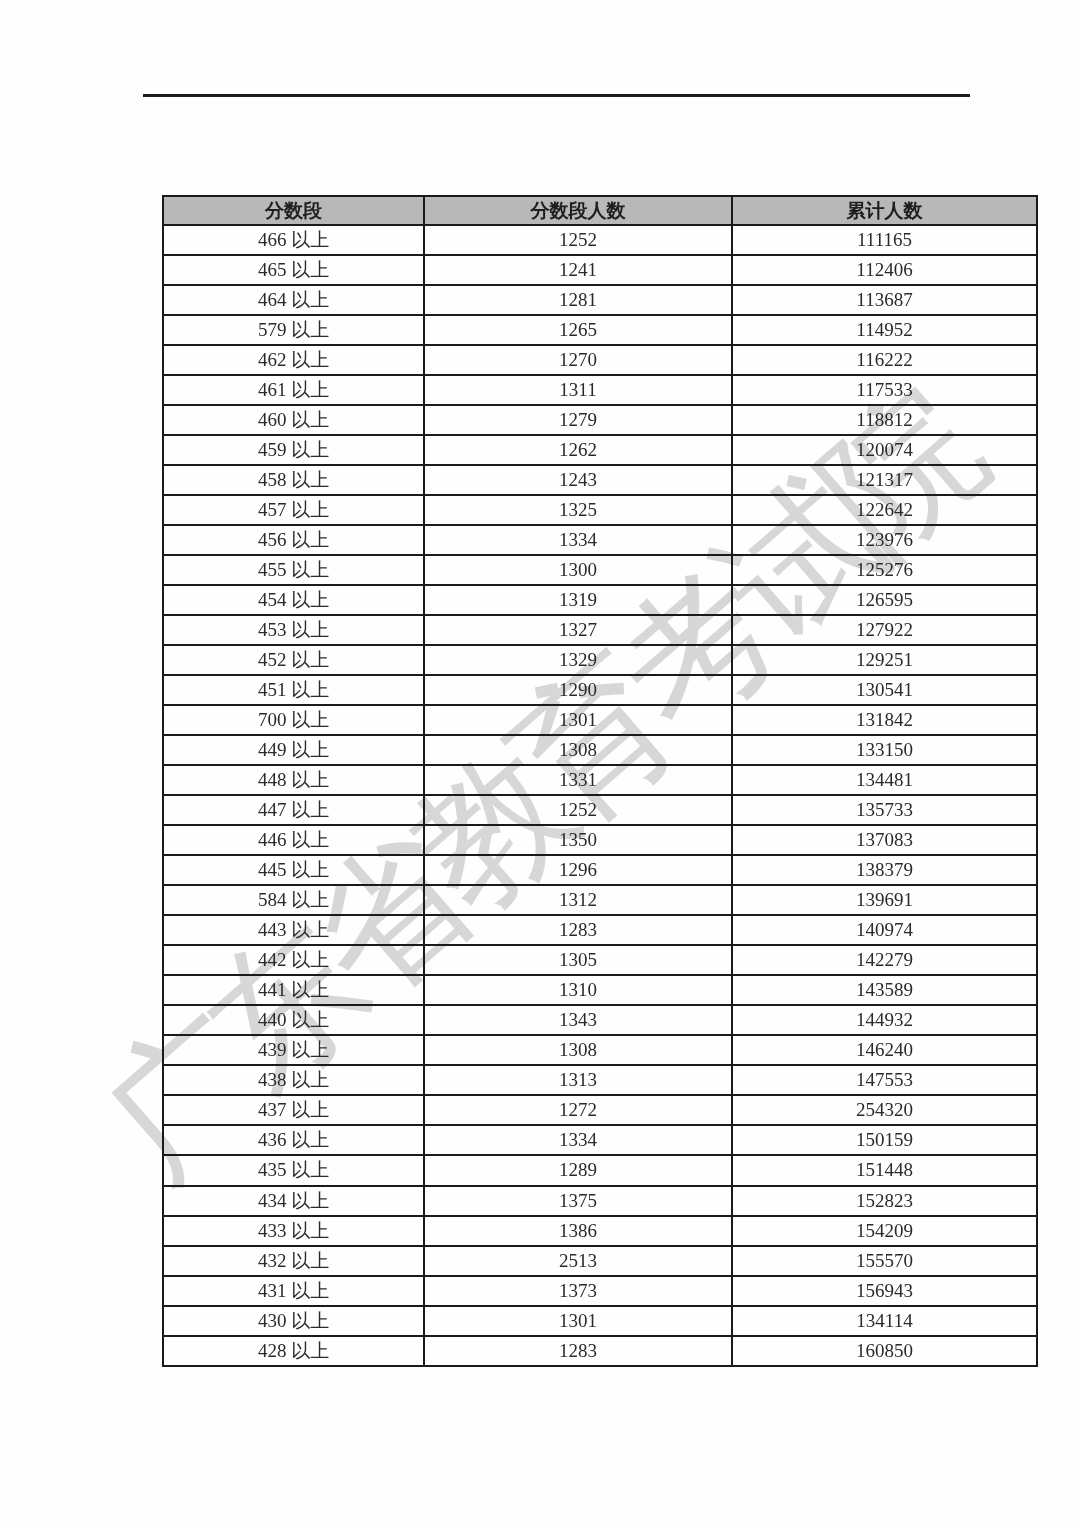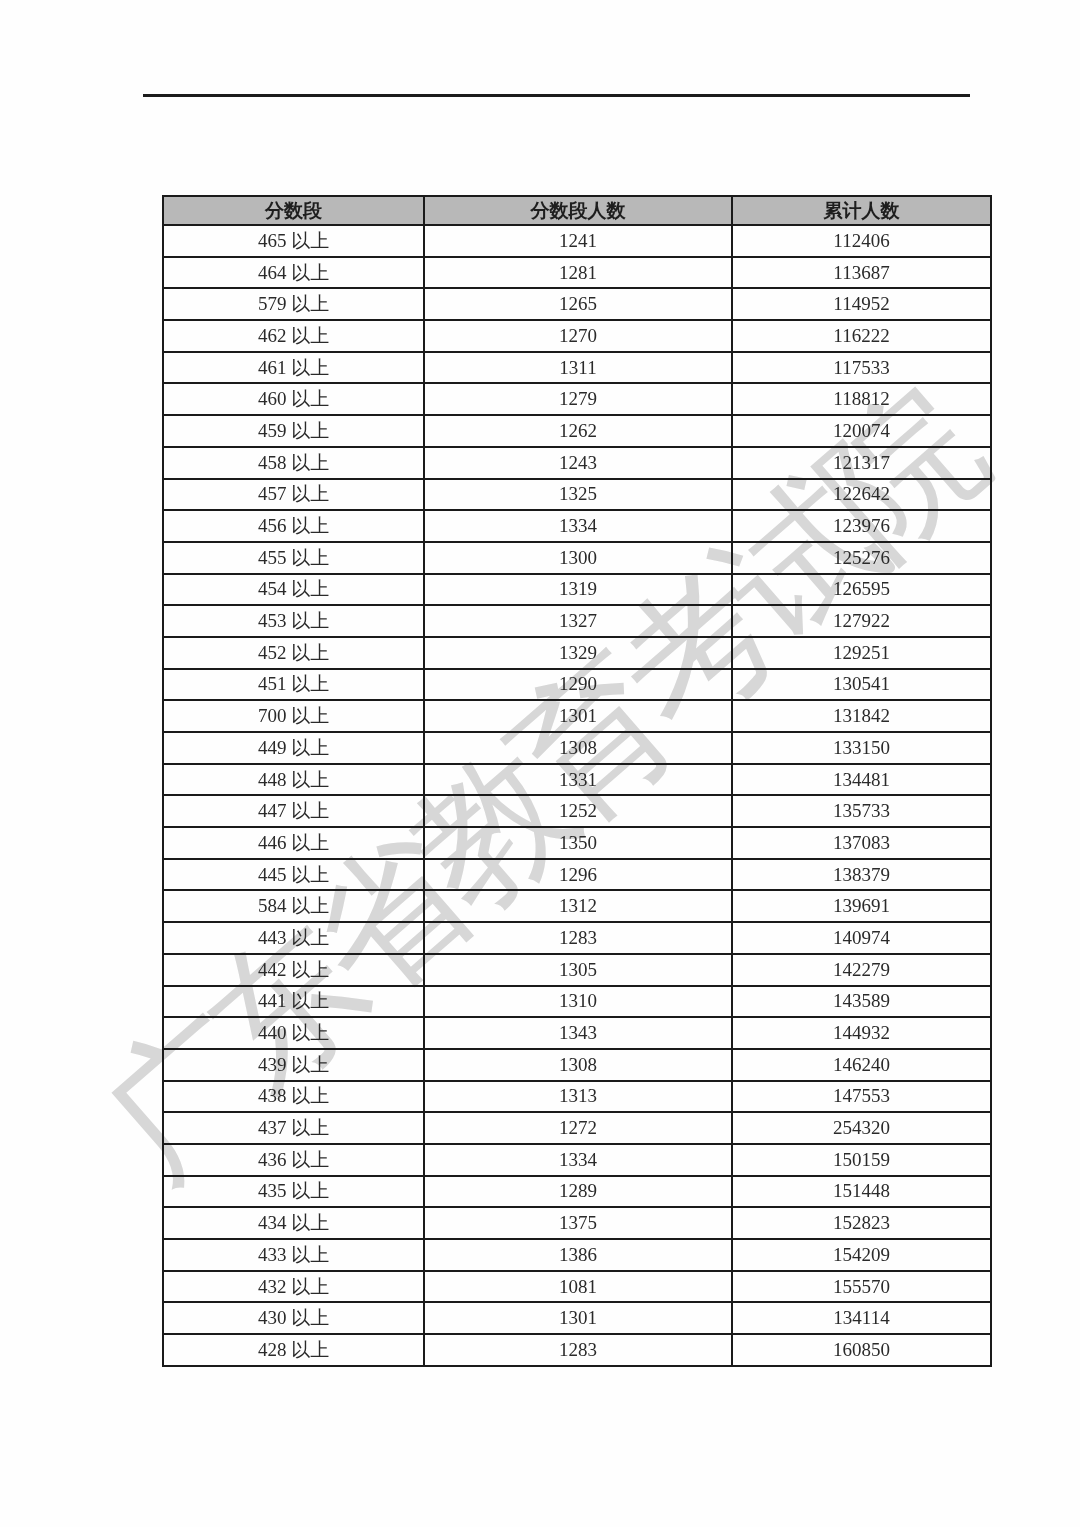--- a/index.html
+++ b/index.html
@@ -53,41 +53,46 @@
   }
   .score-table thead tr { height: 29px; }
   .score-table th {
     background: #b8b8b8;
     font-weight: 700;
     font-size: 19px;
     color: #1e1e1e;
   }
   .col-segment   { width: 261px; }
   .col-count     { width: 308px; }
-  .col-cumulative{ width: 259px; }
+  .col-cumulative{ width: 305px; }
 </style>
 </head>
 <body>
 
 <div class="page">
 
   <div class="top-rule"></div>
 
   <div class="watermark">广东省教育考试院</div>
 
   <table class="score-table">
     <thead>
       <tr>
         <th class="col-segment">分数段</th>
         <th class="col-count">分数段人数</th>
         <th class="col-cumulative">累计人数</th>
       </tr>
     </thead>
     <tbody id="table-body">
         <tr>
+          <td>466 以上</td>
+          <td>1252</td>
+          <td>111165</td>
+        </tr>
+        <tr>
           <td>465 以上</td>
           <td>1241</td>
           <td>112406</td>
         </tr>
         <tr>
           <td>464 以上</td>
           <td>1281</td>
           <td>113687</td>
         </tr>
         <tr>
@@ -240,22 +245,27 @@
           <td>1375</td>
           <td>152823</td>
         </tr>
         <tr>
           <td>433 以上</td>
           <td>1386</td>
           <td>154209</td>
         </tr>
         <tr>
           <td>432 以上</td>
-          <td>1081</td>
+          <td>2513</td>
           <td>155570</td>
+        </tr>
+        <tr>
+          <td>431 以上</td>
+          <td>1373</td>
+          <td>156943</td>
         </tr>
         <tr>
           <td>430 以上</td>
           <td>1301</td>
           <td>134114</td>
         </tr>
         <tr>
           <td>428 以上</td>
           <td>1283</td>
           <td>160850</td>

